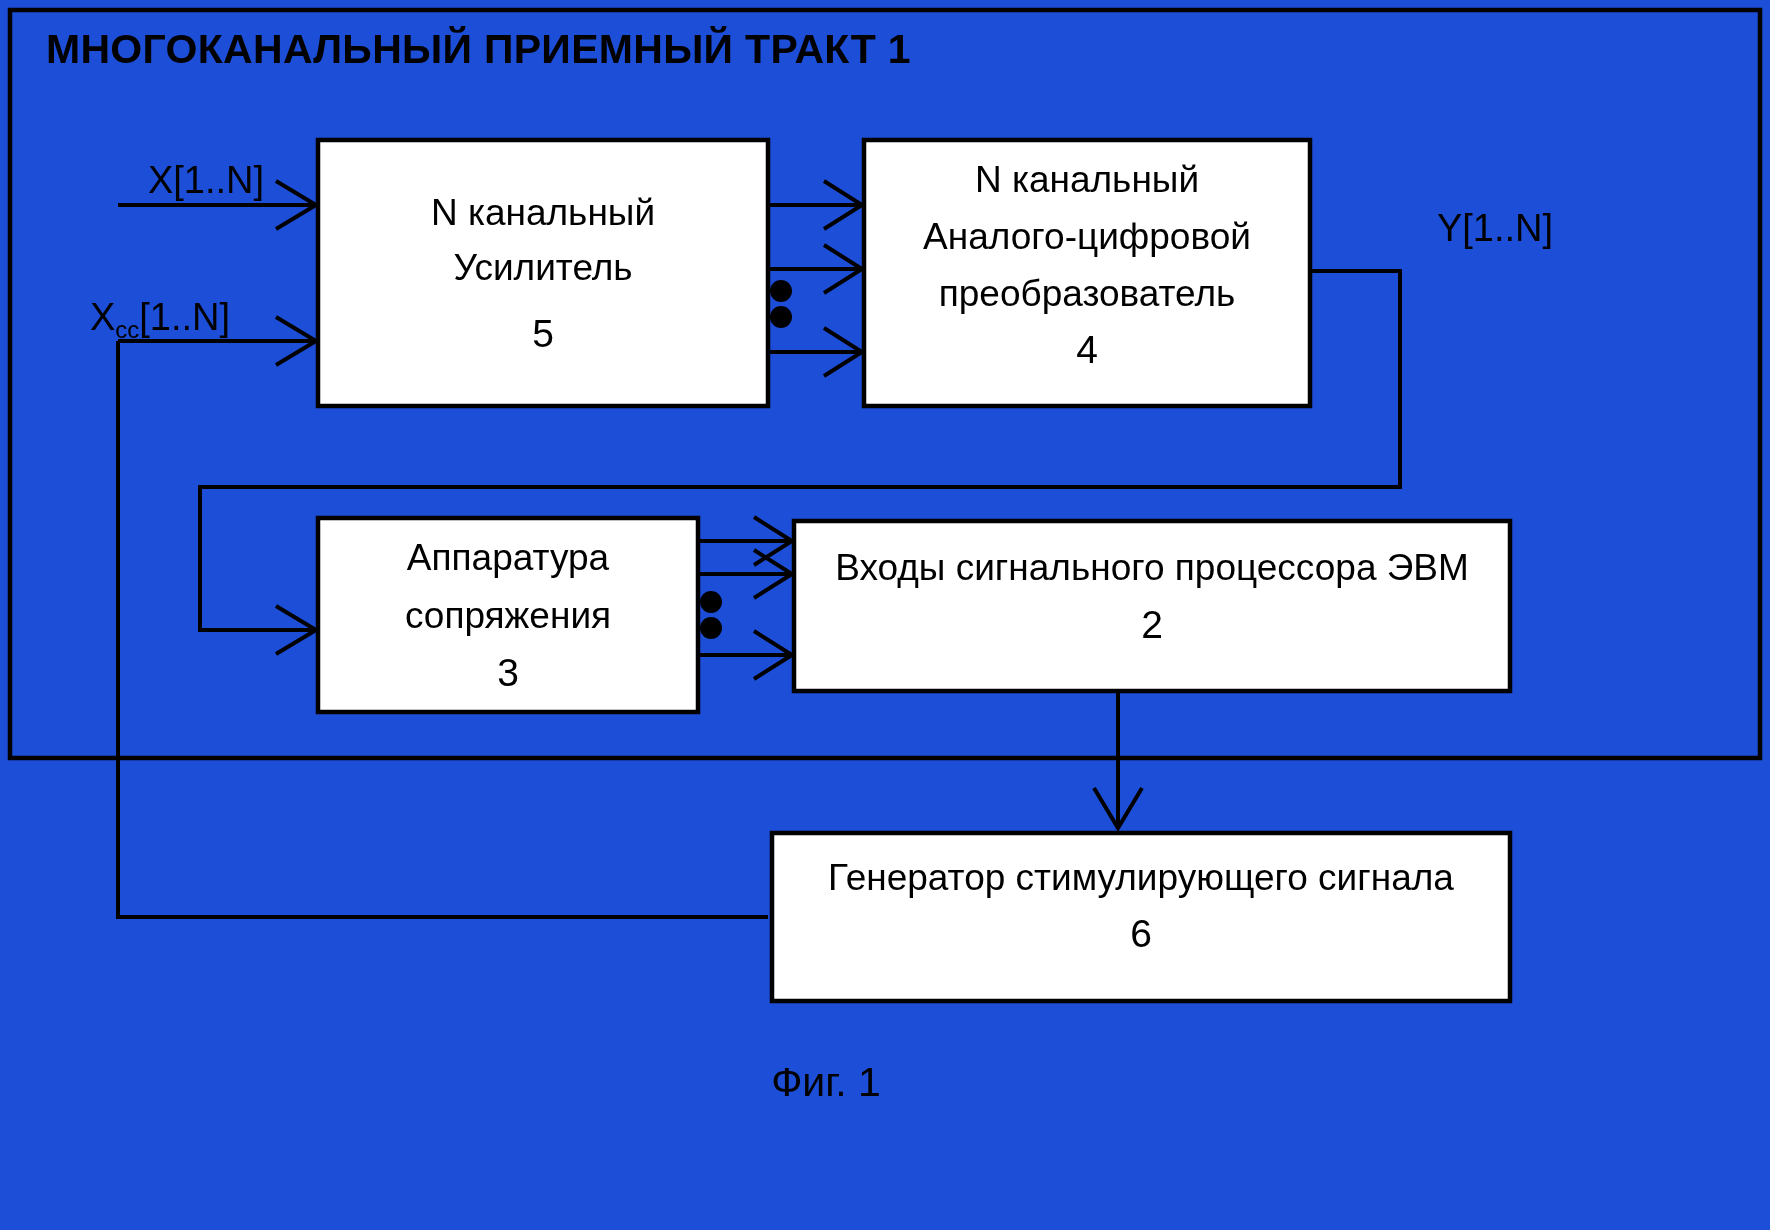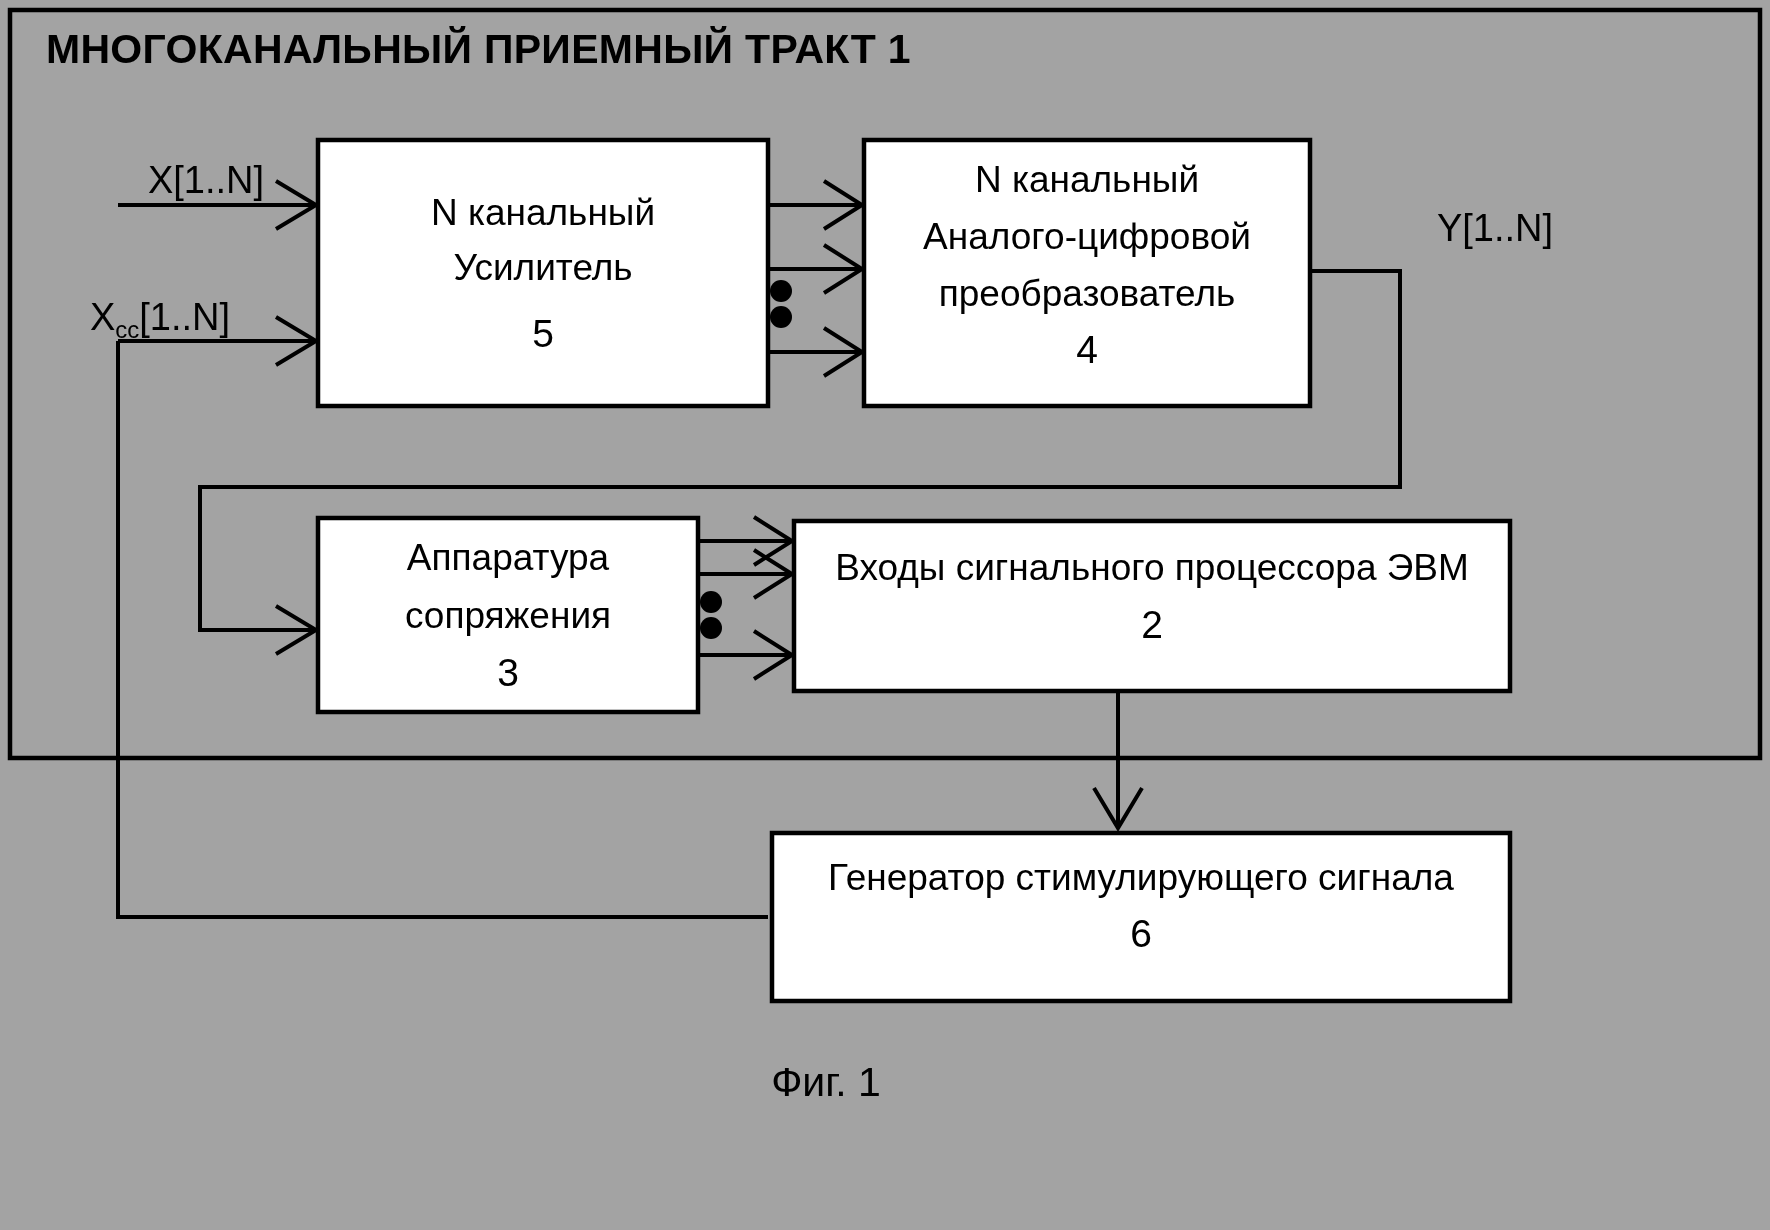--- a/index.html
+++ b/index.html
@@ -8,21 +8,21 @@
     background: #ffffff;
   }
   body {
     font-family: "Liberation Sans", sans-serif;
     color: #000000;
   }
   #figure-root {
     position: relative;
     width: 1770px;
     height: 1230px;
-    background: #a3a3a3;
+    background: #1d4ed8;
     overflow: hidden;
   }
   svg.diagram {
     position: absolute;
     left: 0;
     top: 0;
     width: 1770px;
     height: 1230px;
     display: block;
   }

